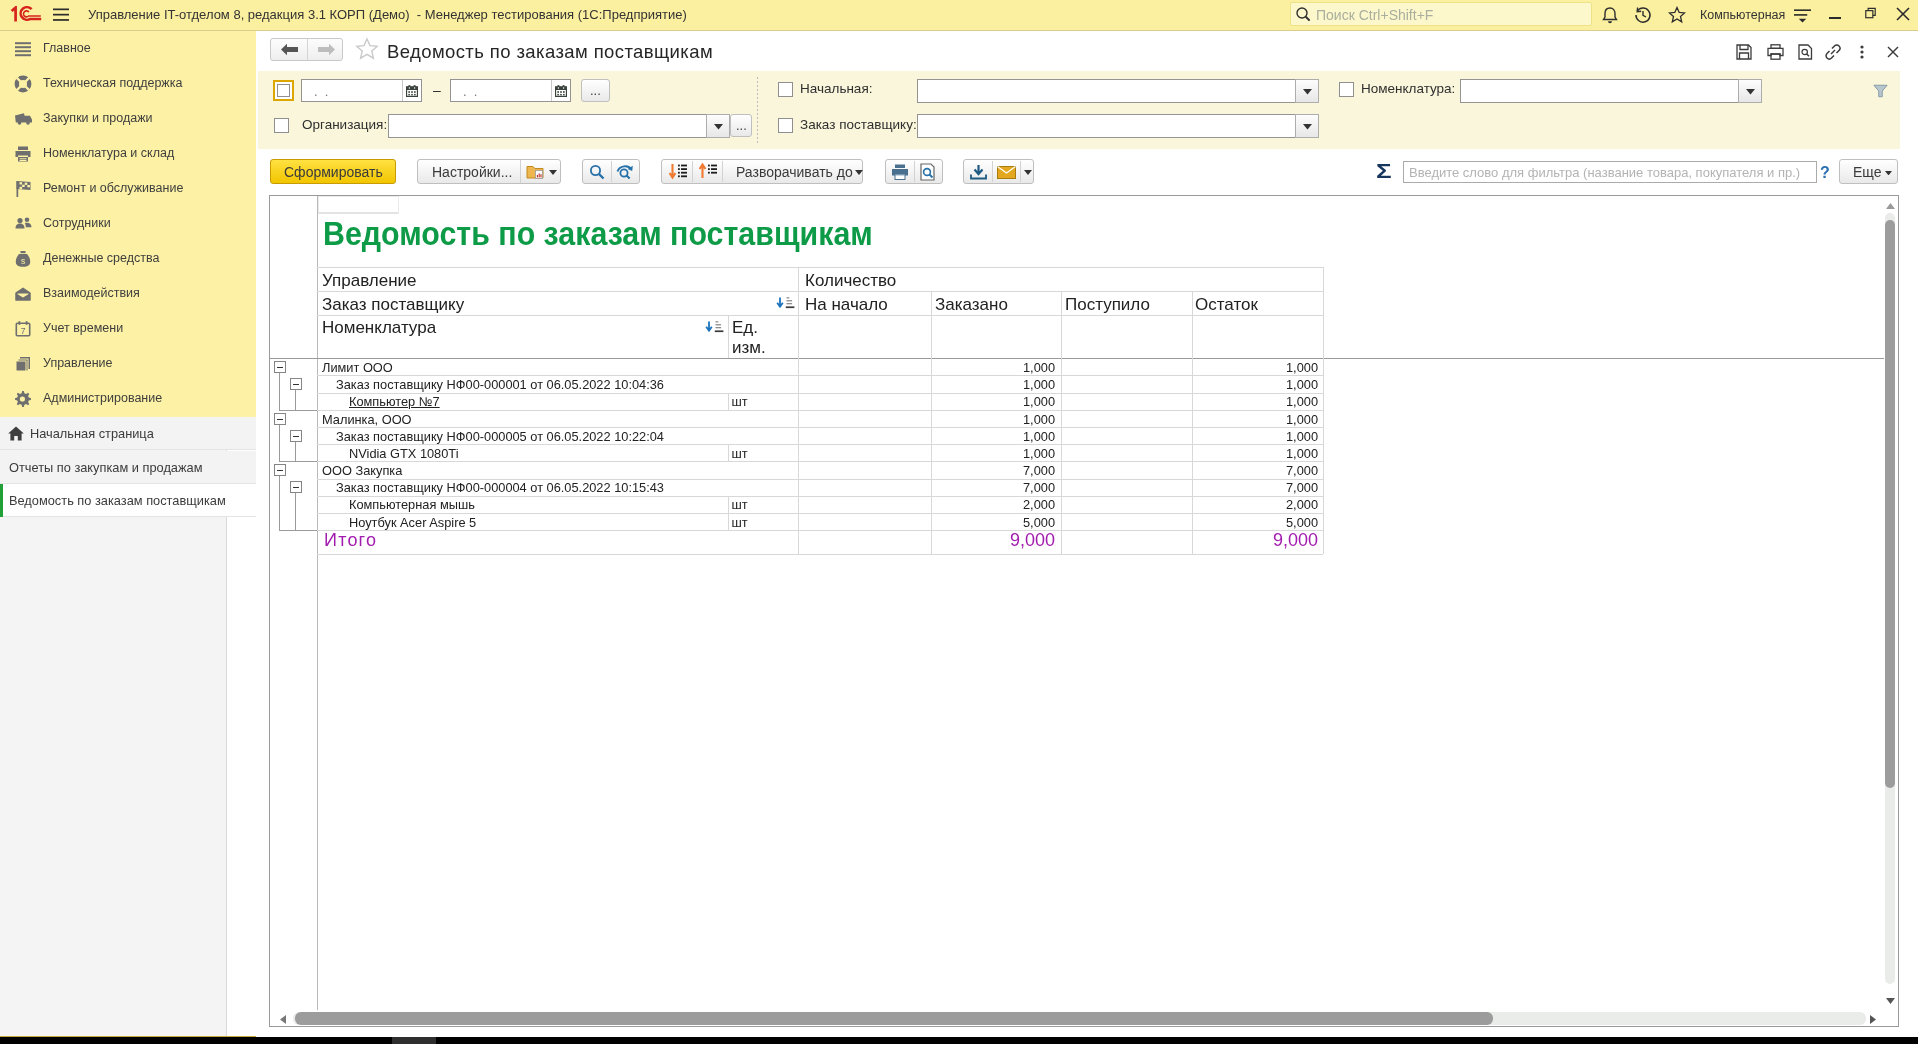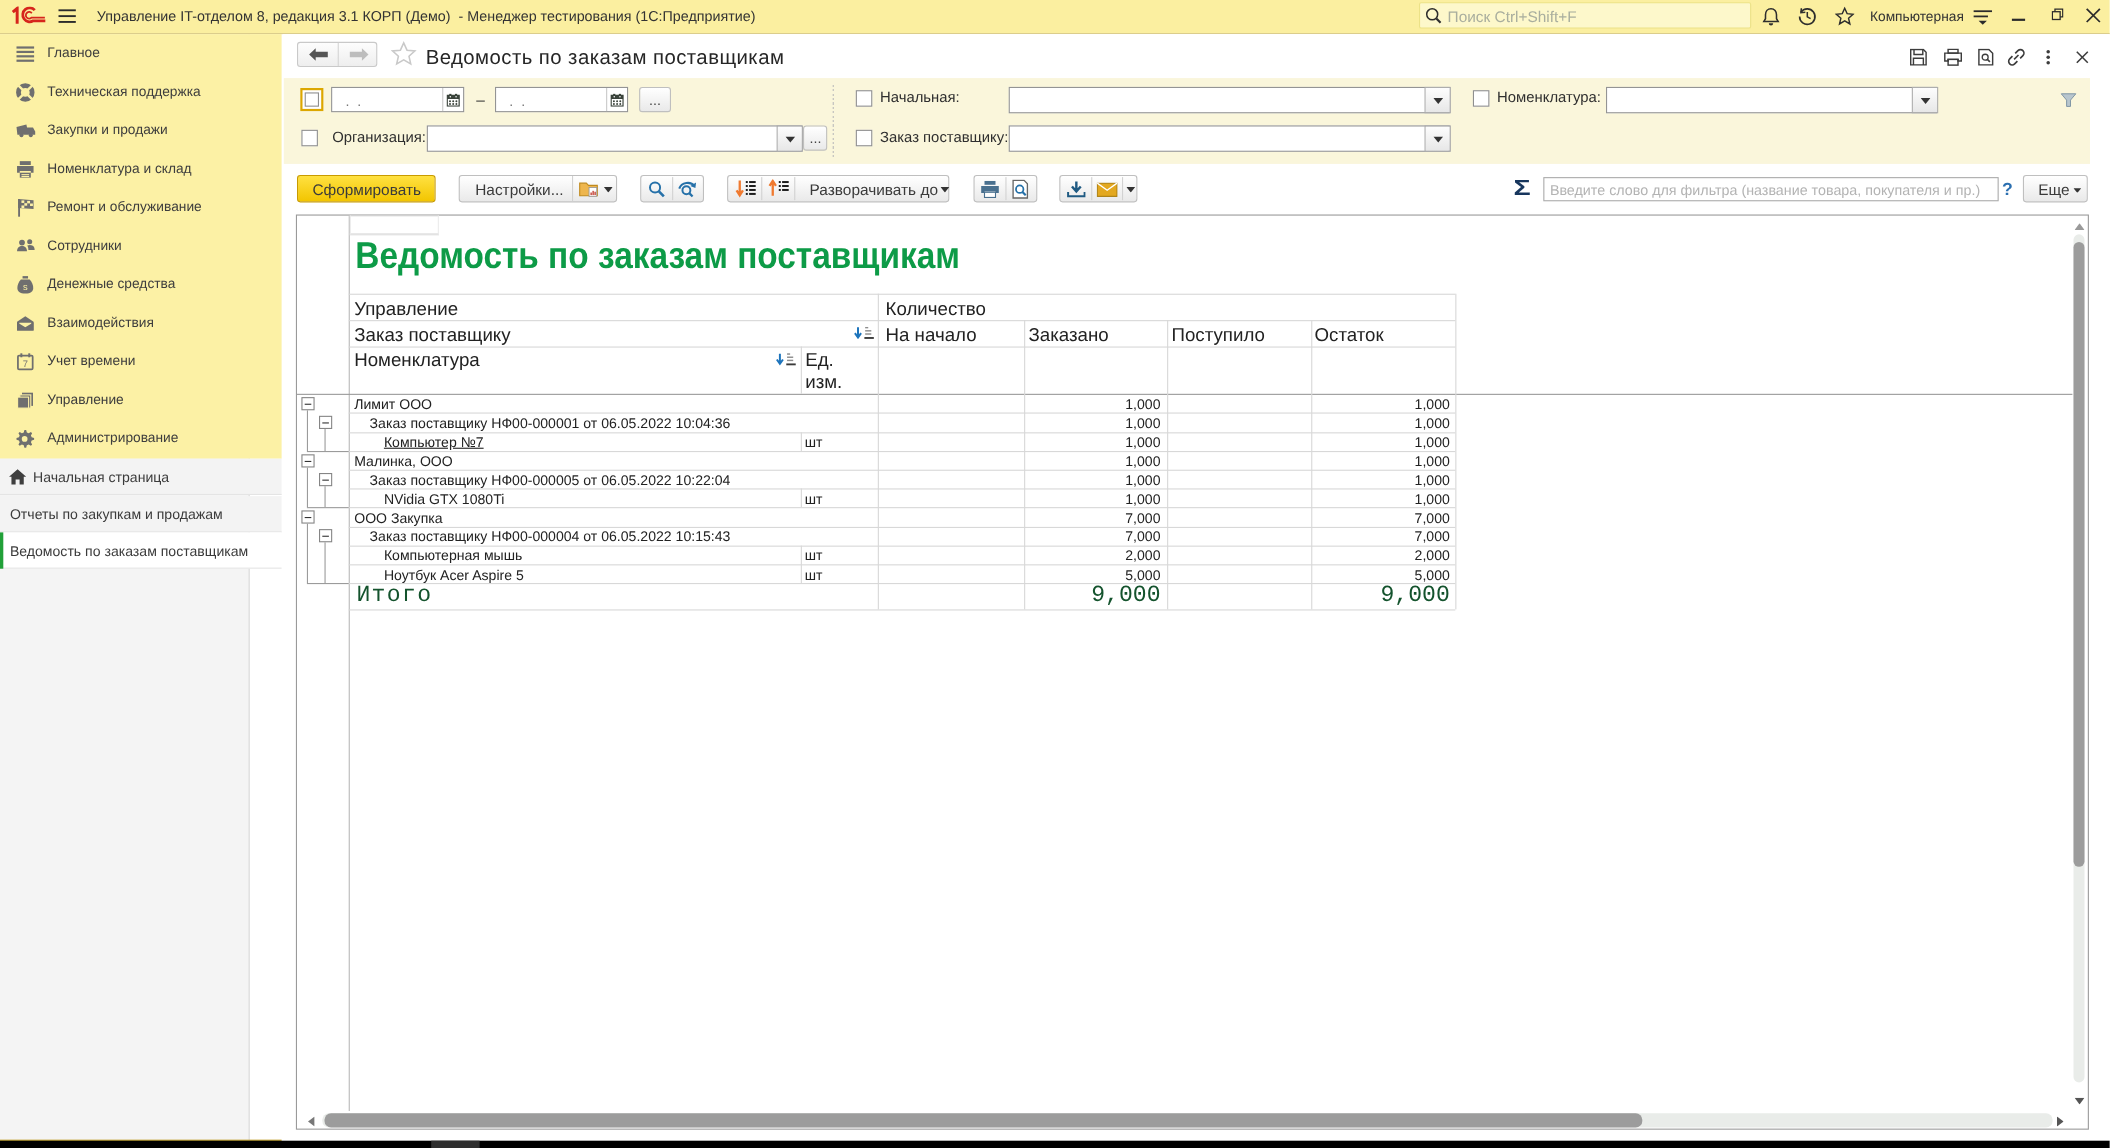--- a/index.html
+++ b/index.html
@@ -5,21 +5,21 @@
 * { margin:0; padding:0; box-sizing:border-box; }
 html,body { width:1918px; height:1044px; overflow:hidden; }
 body { font-family:"Liberation Sans", sans-serif; position:relative; background:#fff; color:#333; }
 .abs { position:absolute; }
 .hline { position:absolute; height:1px; background:#d8d8d8; }
 .vline { position:absolute; width:1px; background:#d8d8d8; }
 .txt { position:absolute; white-space:nowrap; }
 .btn { position:absolute; background:linear-gradient(#ffffff,#e9e9e9); border:1px solid #bfbfbf; border-radius:3px; }
 .sh { font-size:17px; color:#222; line-height:1; }
 .sd { font-size:12.8px; color:#222; line-height:1; }
-.st { font-size:21px; color:#14532d; line-height:1;font-family:Liberation Mono, monospace; }
+.st { font-size:18px; color:#a21caf; line-height:1; }
 .nm { width:125px; text-align:right; }
 .tbx { position:absolute; width:12px; height:12px; border:1px solid #858585; background:#fff; }
 .tbx i { position:absolute; left:2px; top:4.5px; width:6px; height:1.4px; background:#333; }
 .tln { background:#9b9b9b; }
 .mrow { position:absolute; left:0; width:256px; height:35px; }
 .mrow svg { position:absolute; left:14px; top:9px; }
 .mrow span { position:absolute; left:43px; top:10px; font-size:12.5px; color:#3e3e3e; white-space:nowrap; }
 </style>
 </head>
 <body>

